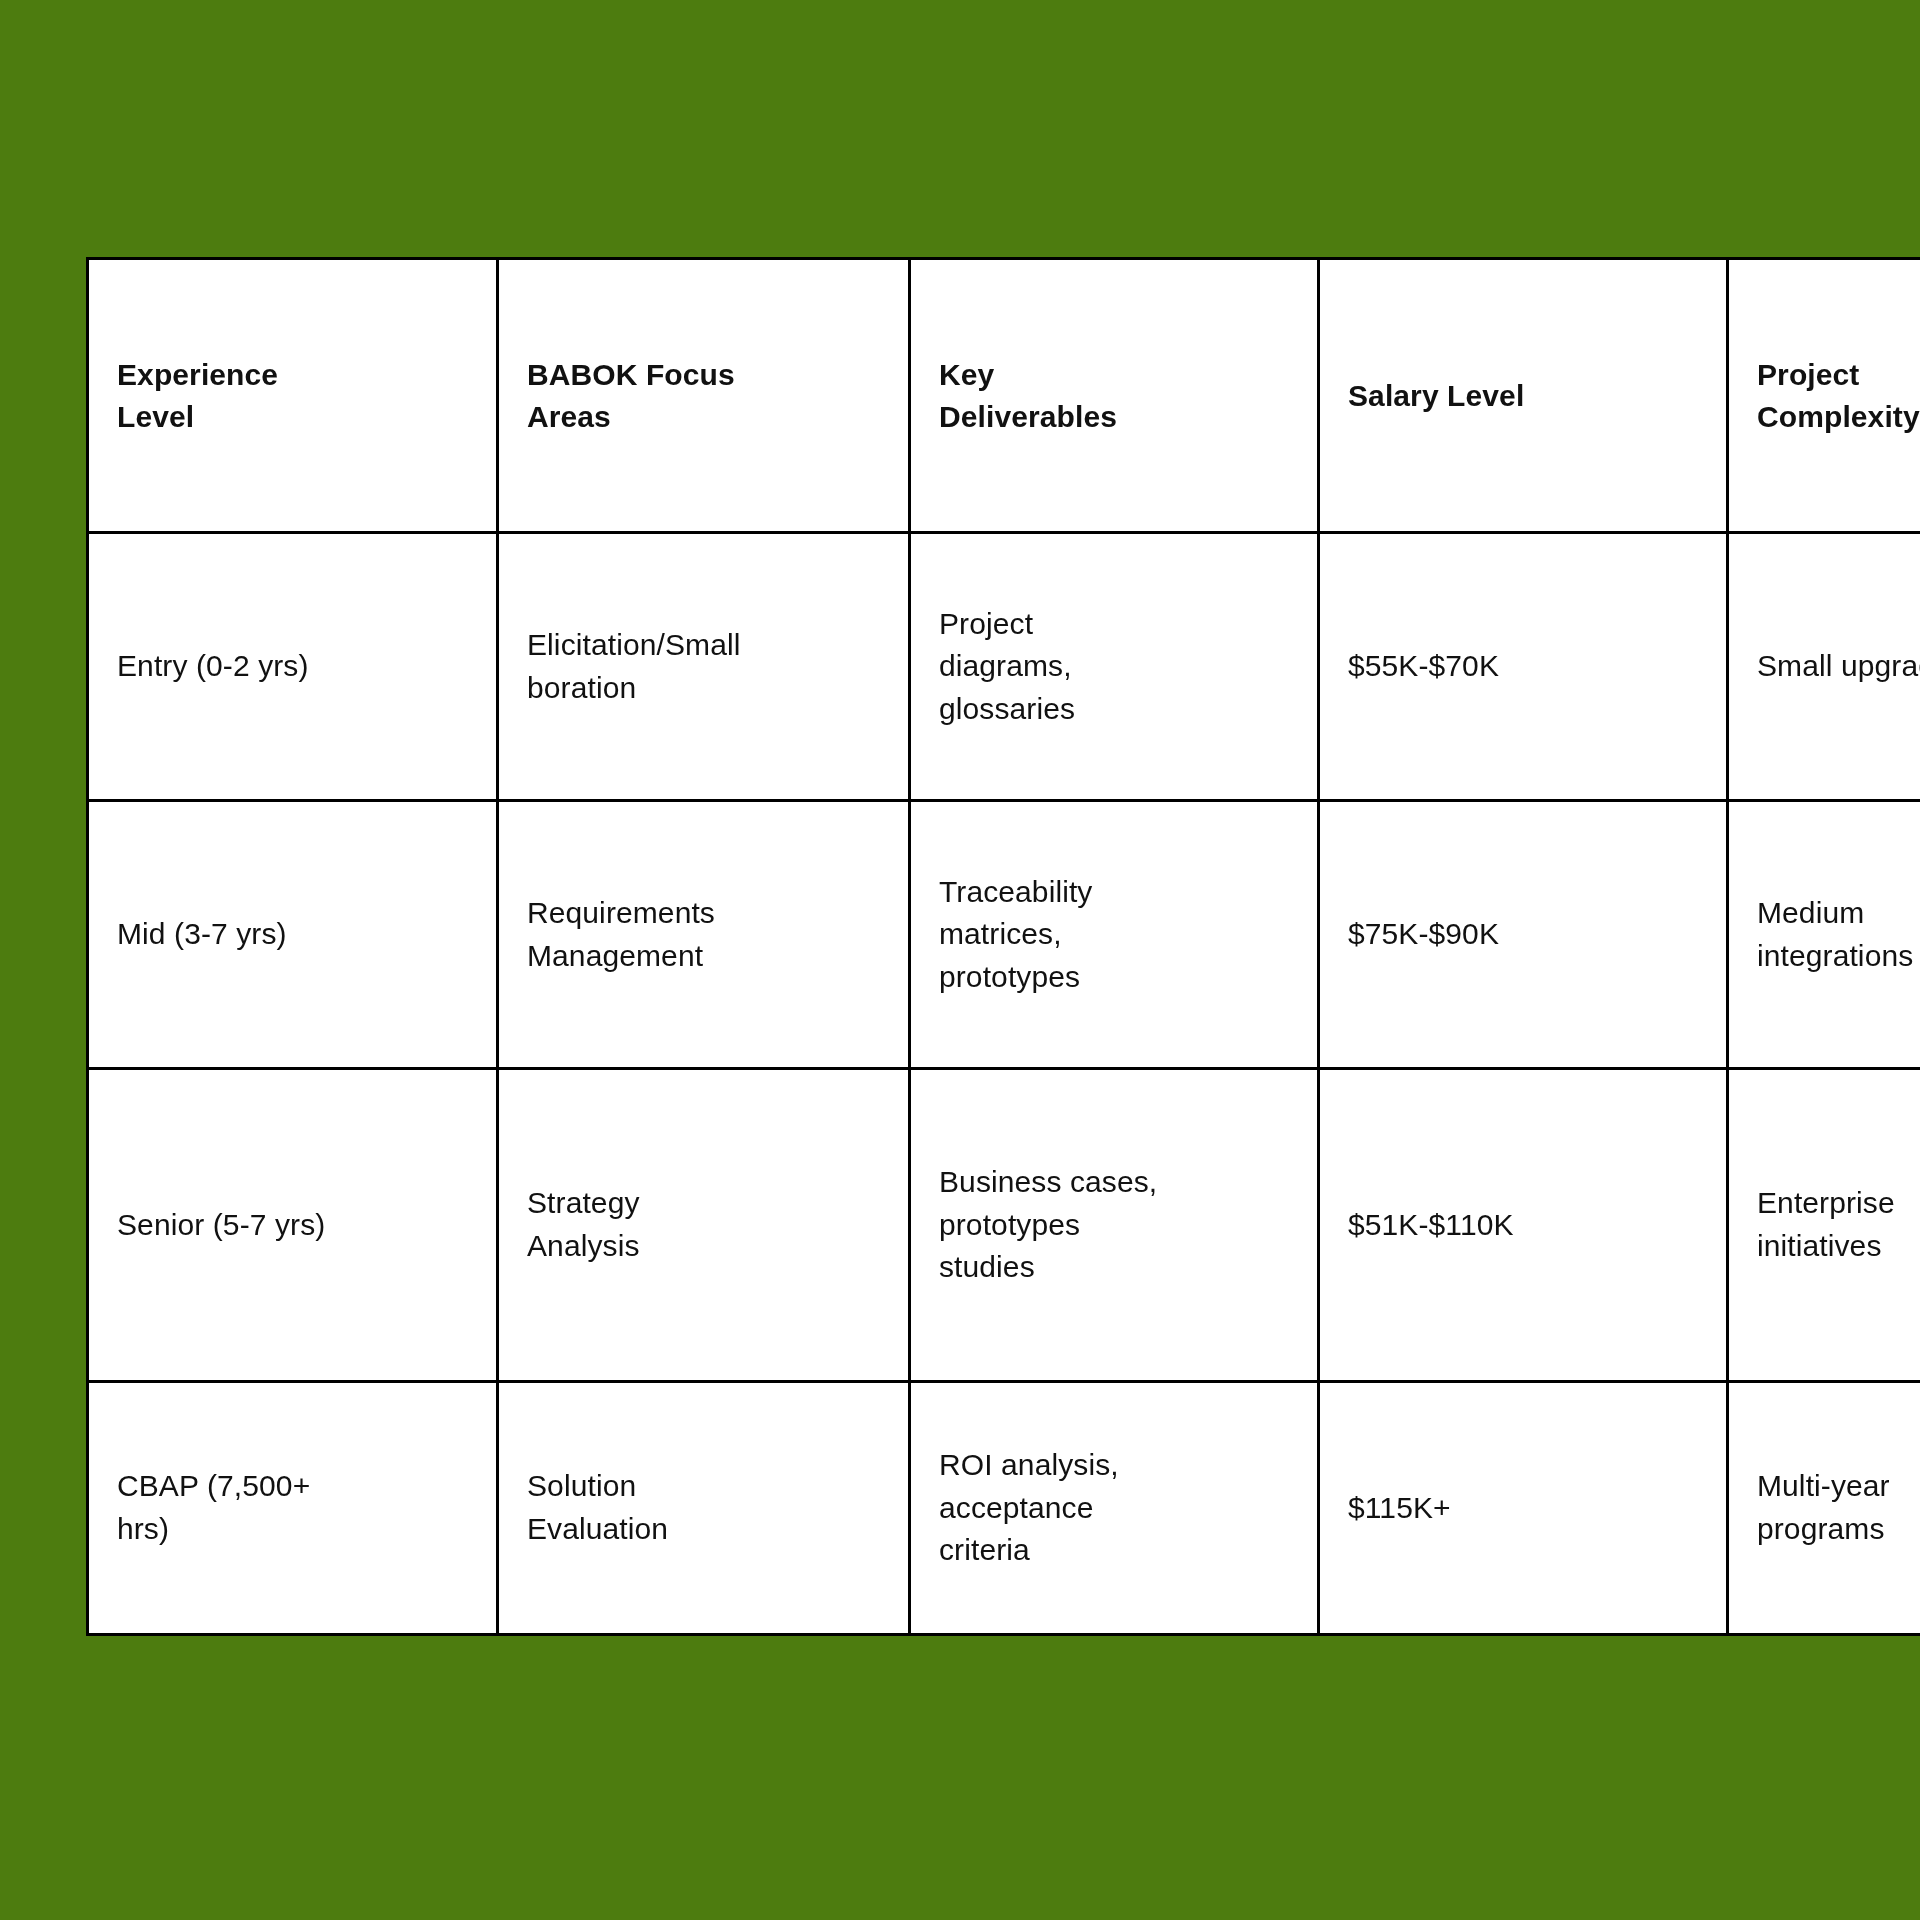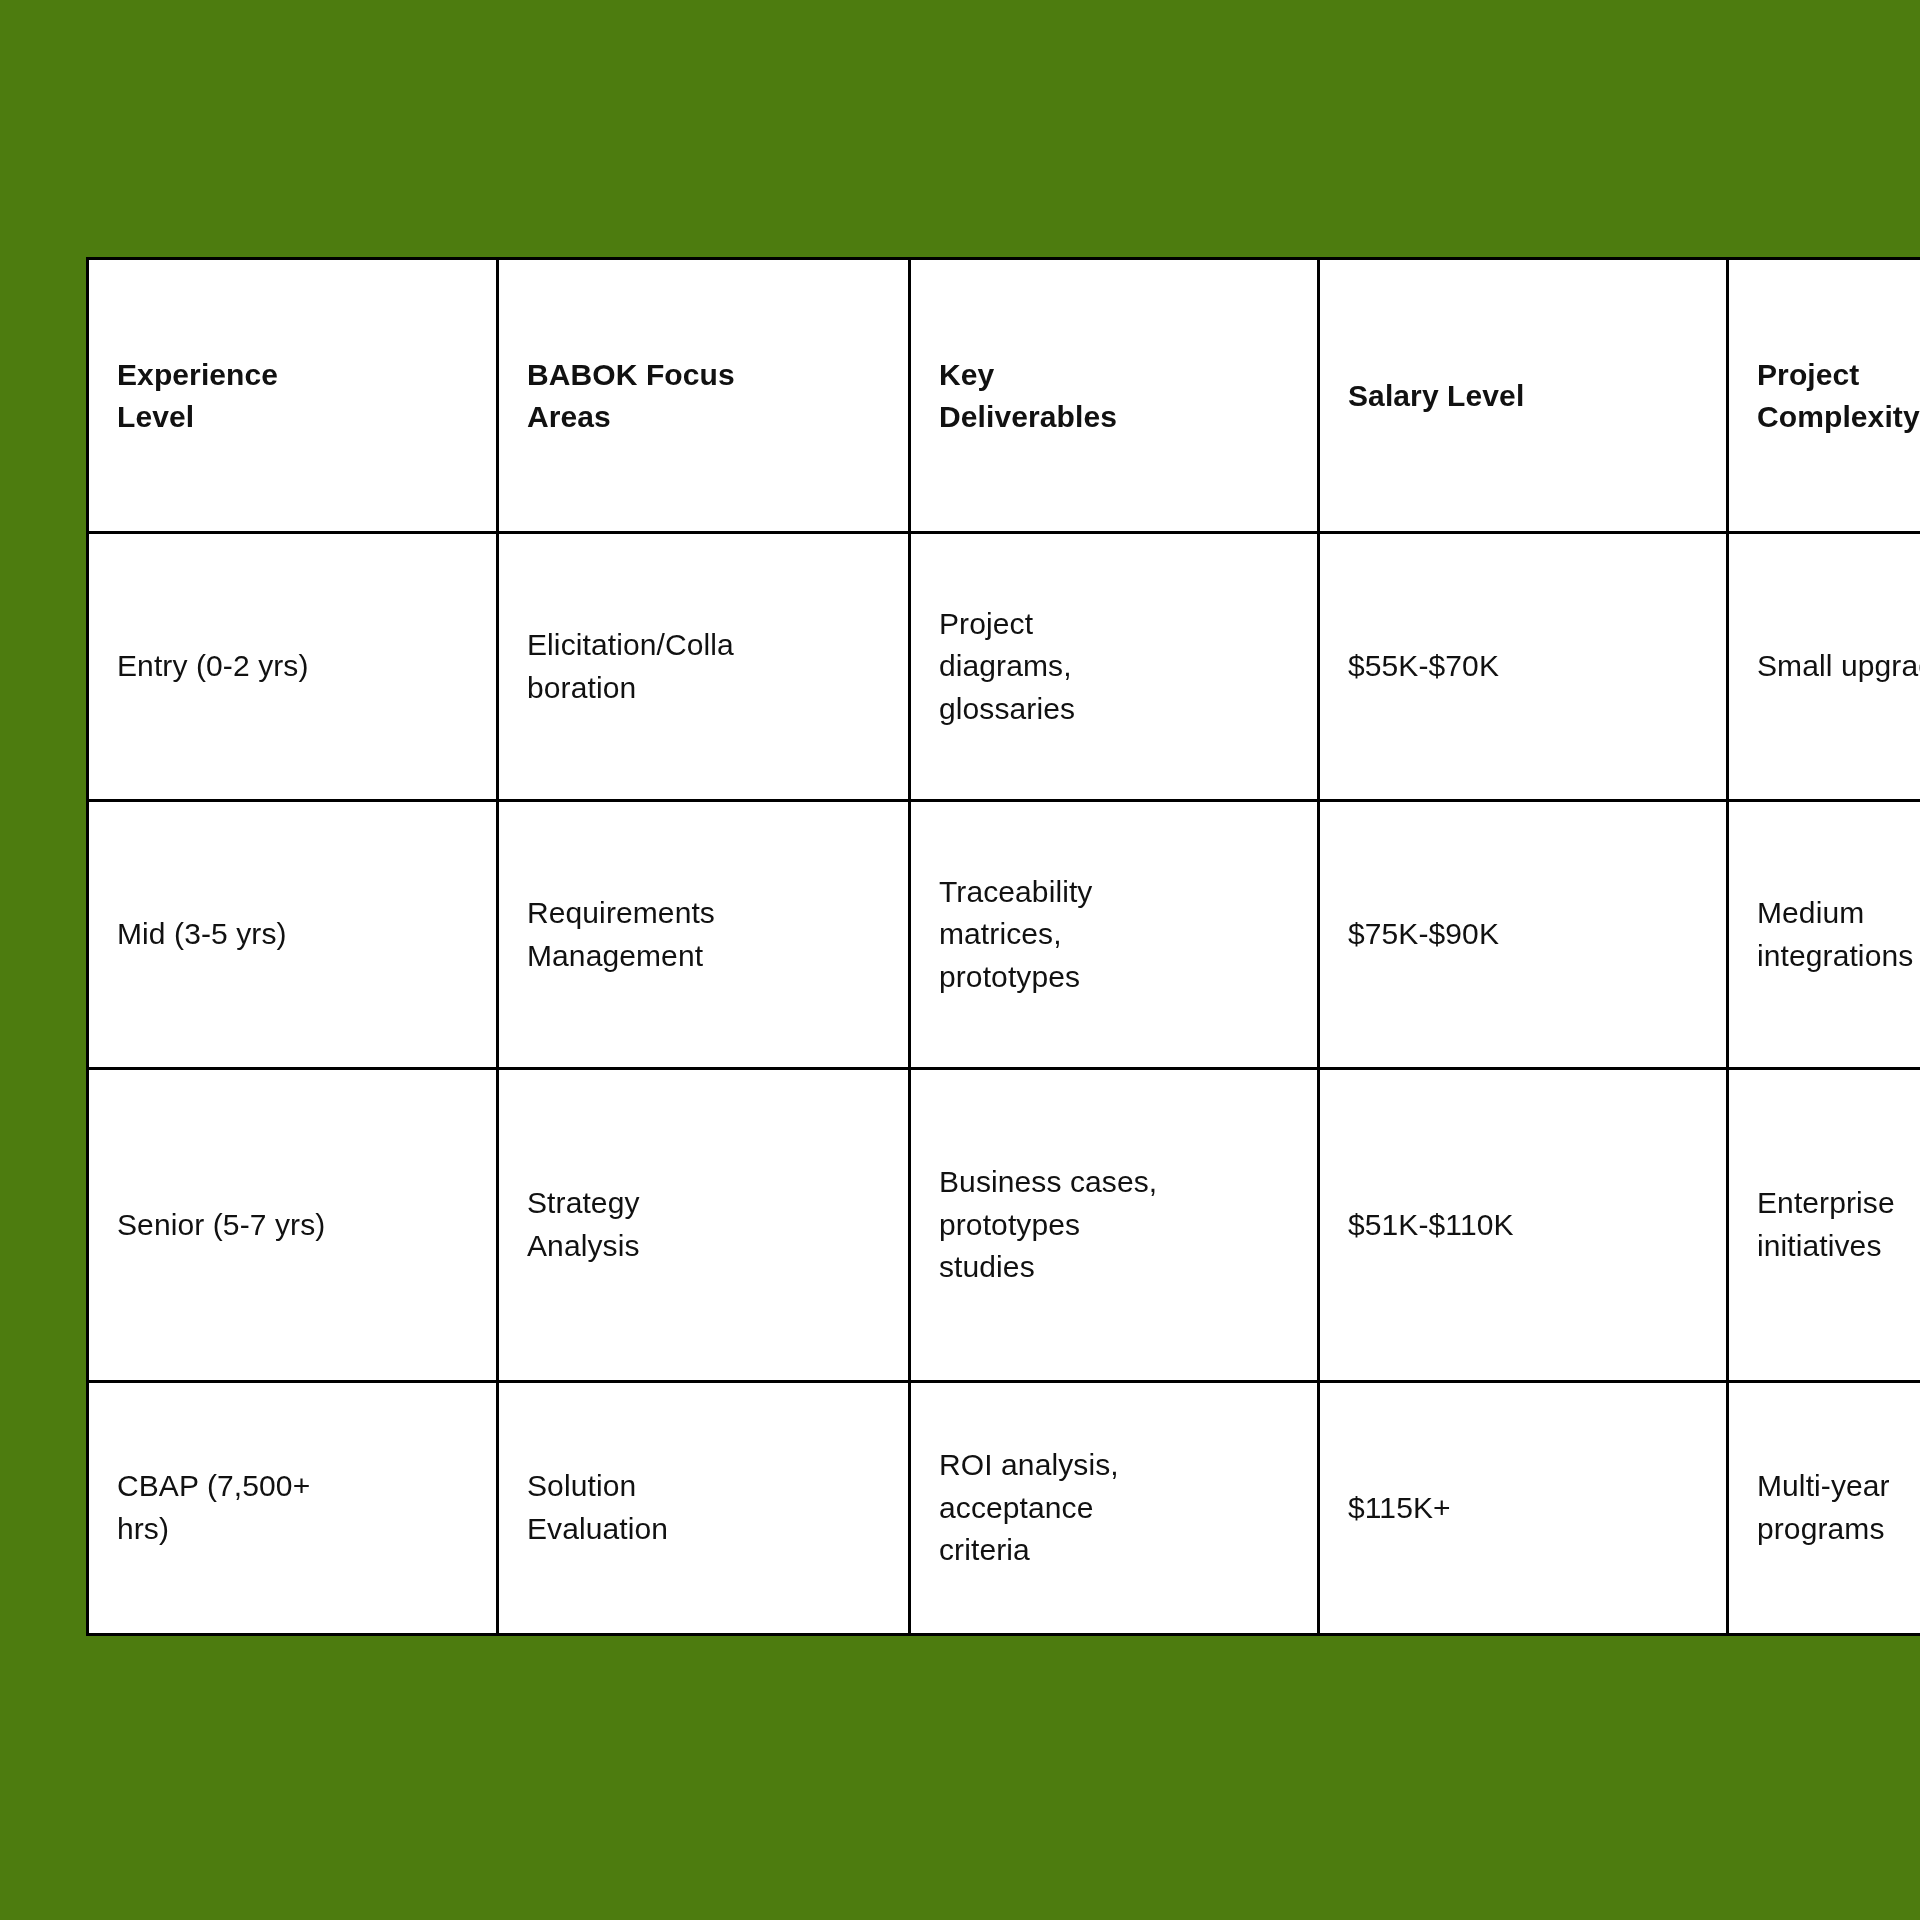--- a/index.html
+++ b/index.html
@@ -95,39 +95,39 @@
         </th>
       </tr>
     </thead>
     <tbody>
 
       <tr class="row-h265">
         <td class="col-1">
           <span class="cell-text">Entry (0-2 yrs)</span>
         </td>
         <td class="col-2">
-          <span class="cell-text">Elicitation/Colla
+          <span class="cell-text">Elicitation/Small
 boration</span>
         </td>
         <td class="col-3">
           <span class="cell-text">Project
 diagrams,
 glossaries</span>
         </td>
         <td class="col-4">
           <span class="cell-text">$55K-$70K</span>
         </td>
         <td class="col-5">
           <span class="cell-text">Small upgrades</span>
         </td>
       </tr>
 
       <tr class="row-h265">
         <td class="col-1">
-          <span class="cell-text">Mid (3-5 yrs)</span>
+          <span class="cell-text">Mid (3-7 yrs)</span>
         </td>
         <td class="col-2">
           <span class="cell-text">Requirements
 Management</span>
         </td>
         <td class="col-3">
           <span class="cell-text">Traceability
 matrices,
 prototypes</span>
         </td>

